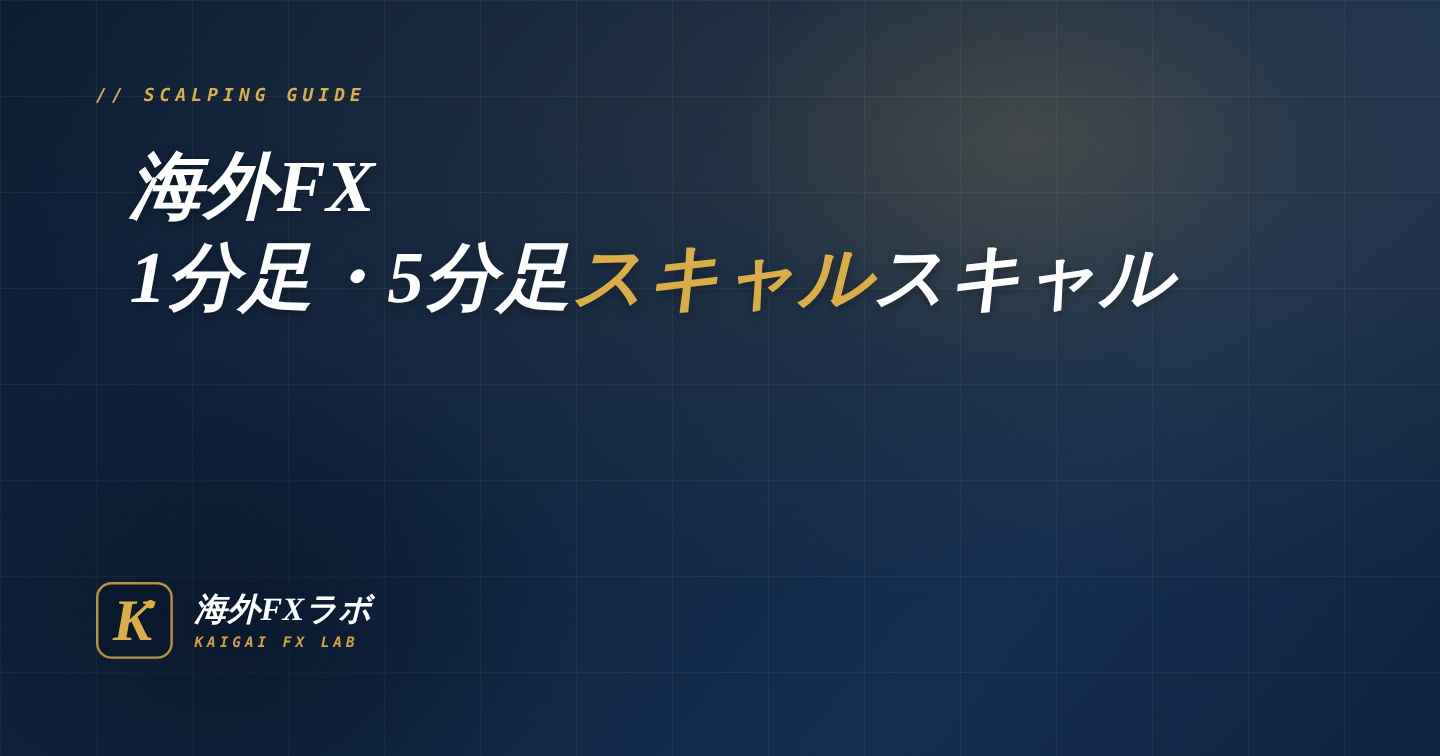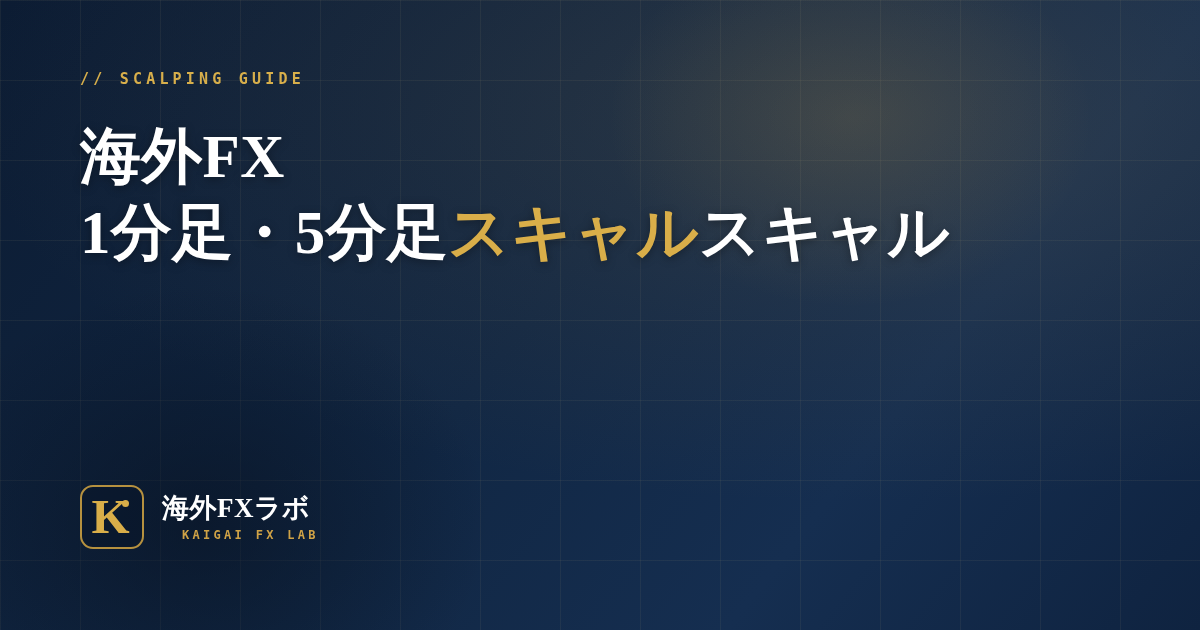--- a/index.html
+++ b/index.html
@@ -1,16 +1,16 @@
 <!DOCTYPE html>
 <html><head>
 <meta charset="utf-8">
 <title>OGP Card</title>
 <style>
-  * { margin:0; padding:0; box-sizing:border-box; }
+  * { margin:0; padding:0; box-sizing:border-box;font-style:italic; }
 
   html, body {
     width:1200px; height:630px;
     background:#0d1f38;
     font-family:"Liberation Sans", sans-serif;
     overflow:hidden;
   }
 
   
   .og-card{
@@ -65,21 +65,21 @@
   .headline{
     position:absolute; left:80px; top:119px;
     font-family:"Liberation Serif", "DejaVu Serif", serif;
     font-weight:700;
     font-size:61px;
     line-height:76px;
     color:#ffffff;
     letter-spacing:0.3px;
     text-shadow:0 2px 10px rgba(0,0,0,0.35);
   }
-  .headline .ln{ display:block; white-space:nowrap; }
+  .headline .ln{ display:block; white-space:nowrap;margin-left:28px; }
   .accent{ color:#d9ae49; }
 
   
   .brand{
     position:absolute; left:80px; top:485px;
     display:flex; align-items:center; gap:18px;
   }
   .brand-mark{
     width:64px; height:64px;
     border:2px solid #b6913f;
@@ -117,21 +117,20 @@
   }
   .brand-sub{
     font-family:"DejaVu Sans Mono", monospace;
     font-weight:700;
     font-size:12px;
     line-height:16px;
     letter-spacing:3.3px;
     color:#cfa246;
     margin-top:3px;
     white-space:nowrap;
-    margin-left:20px;
   }
 
   
   .date-badge{
     position:absolute; right:80px; top:505px;
     border:1px solid #94803f;
     border-radius:9px;
     padding:9px 17px 10px 17px;
     background:rgba(13,30,54,0.5);
     font-family:"DejaVu Sans Mono", monospace;

